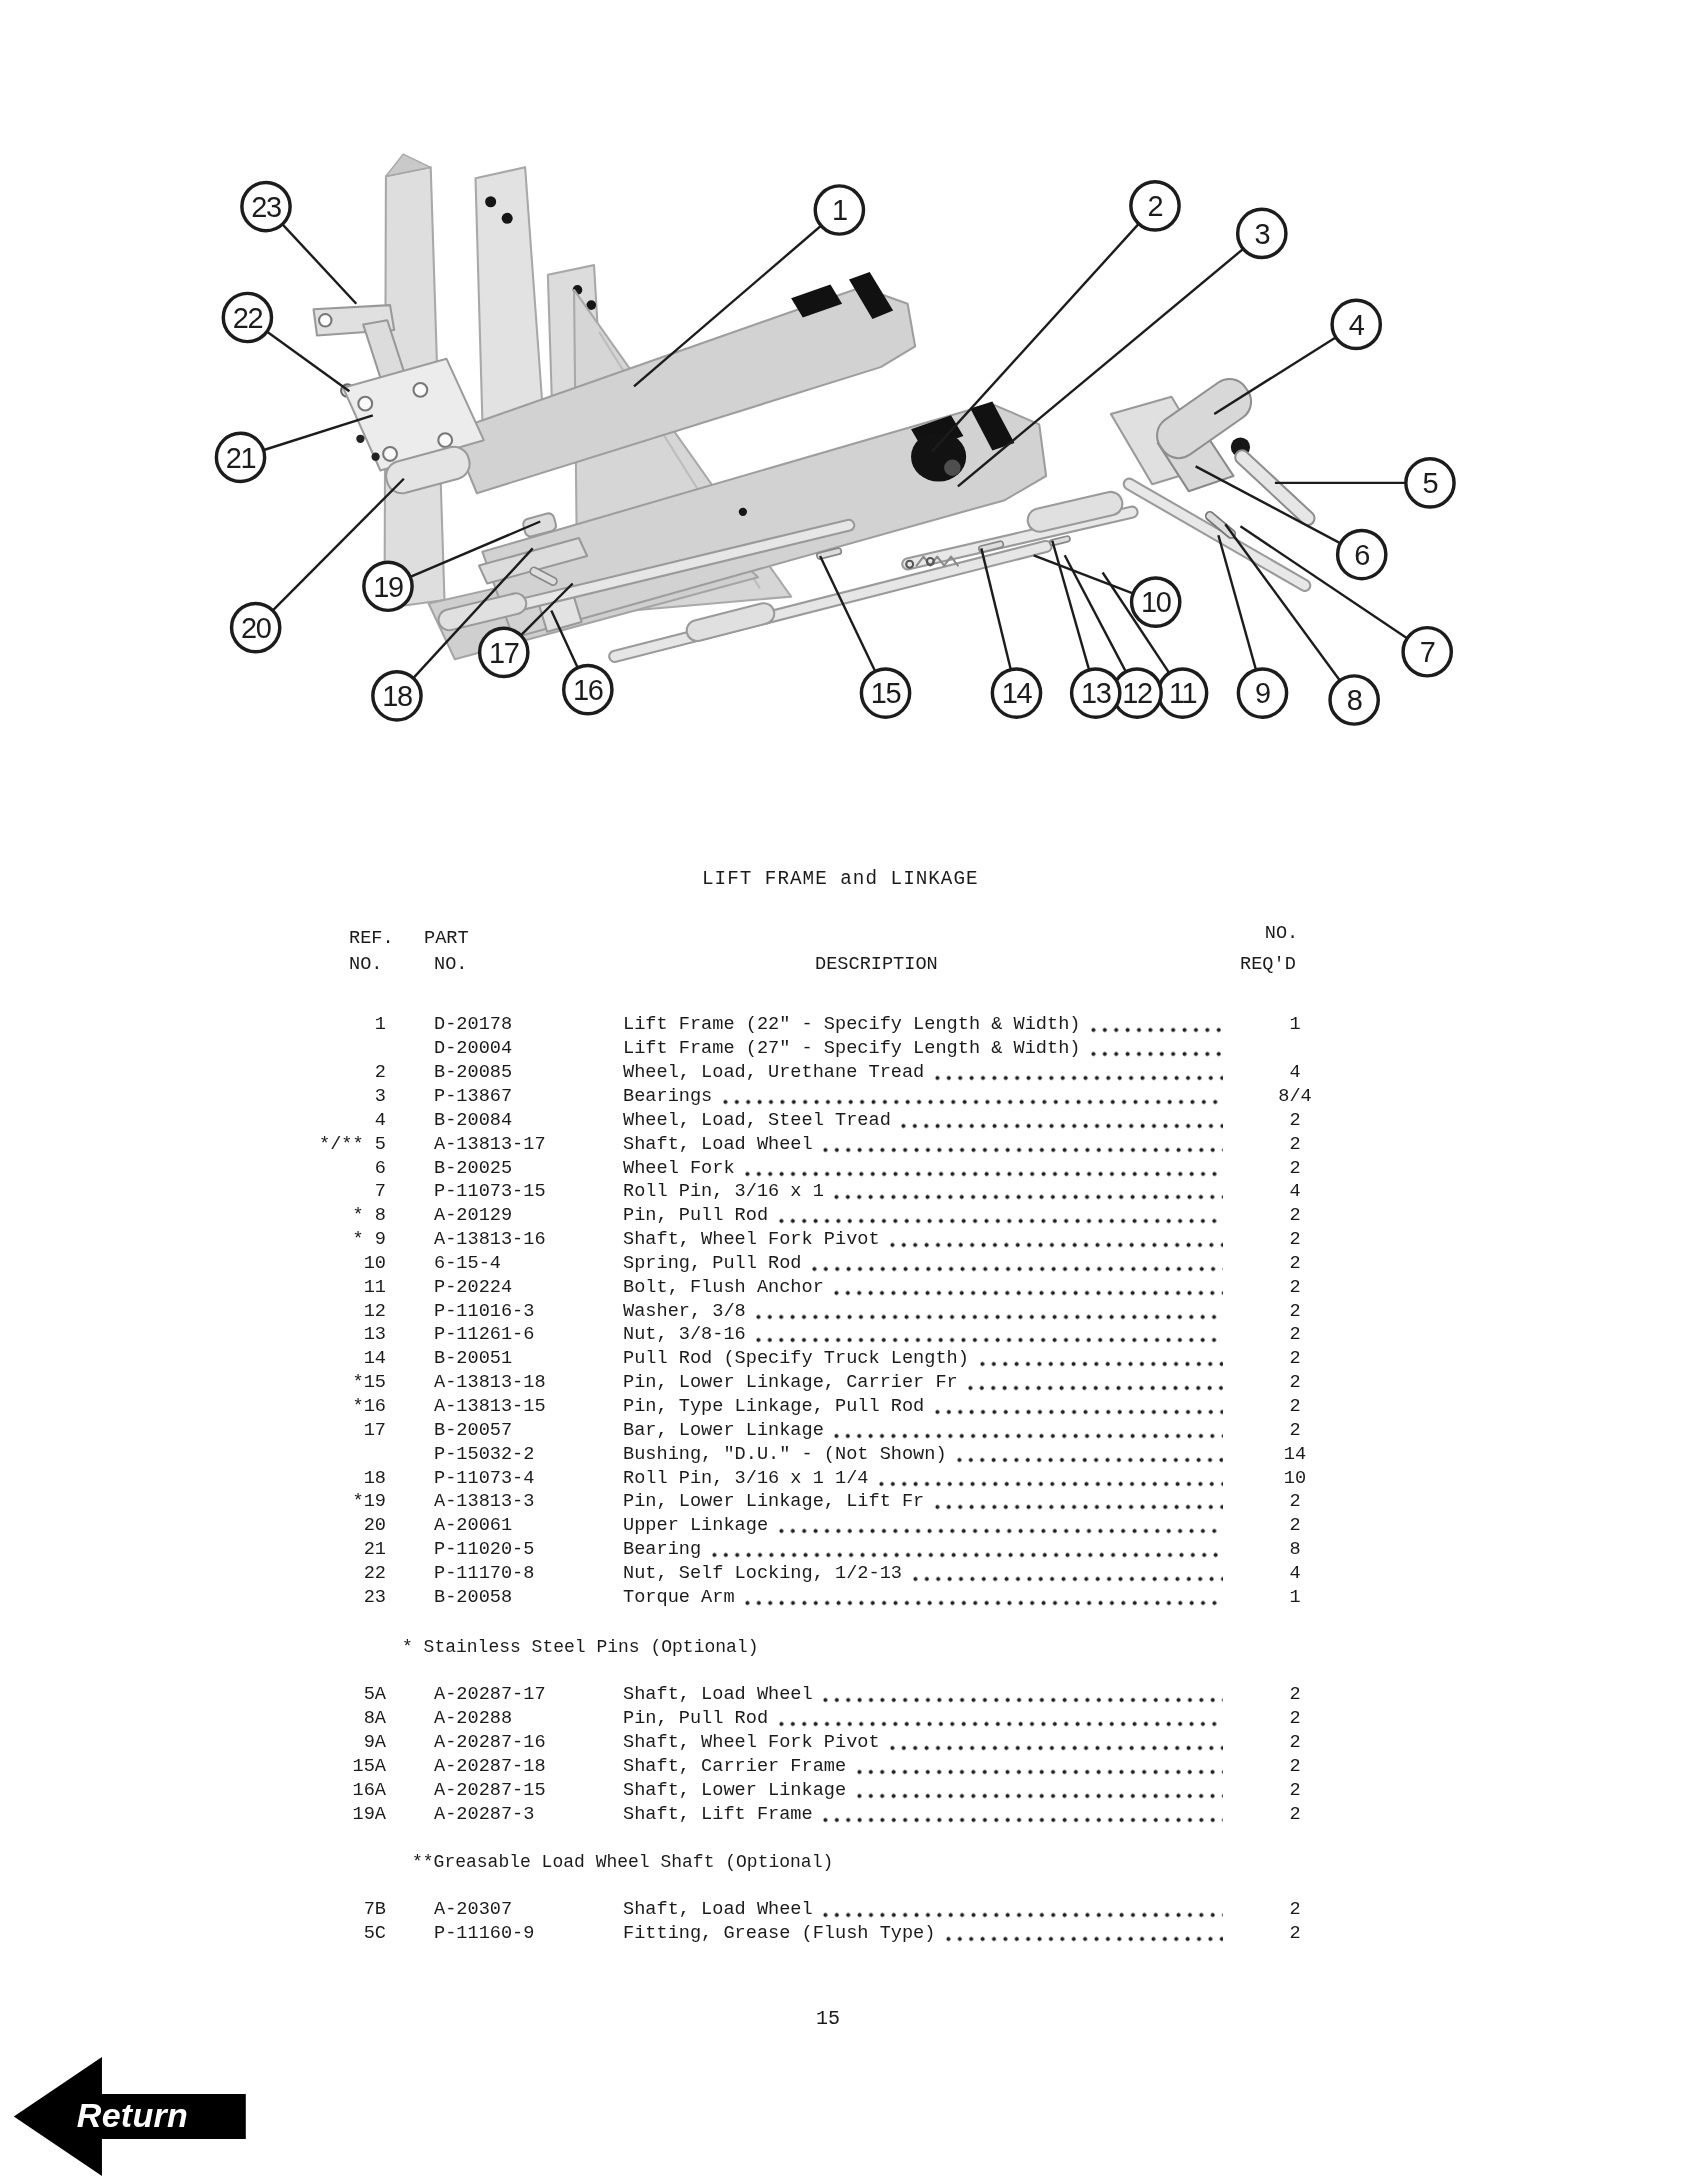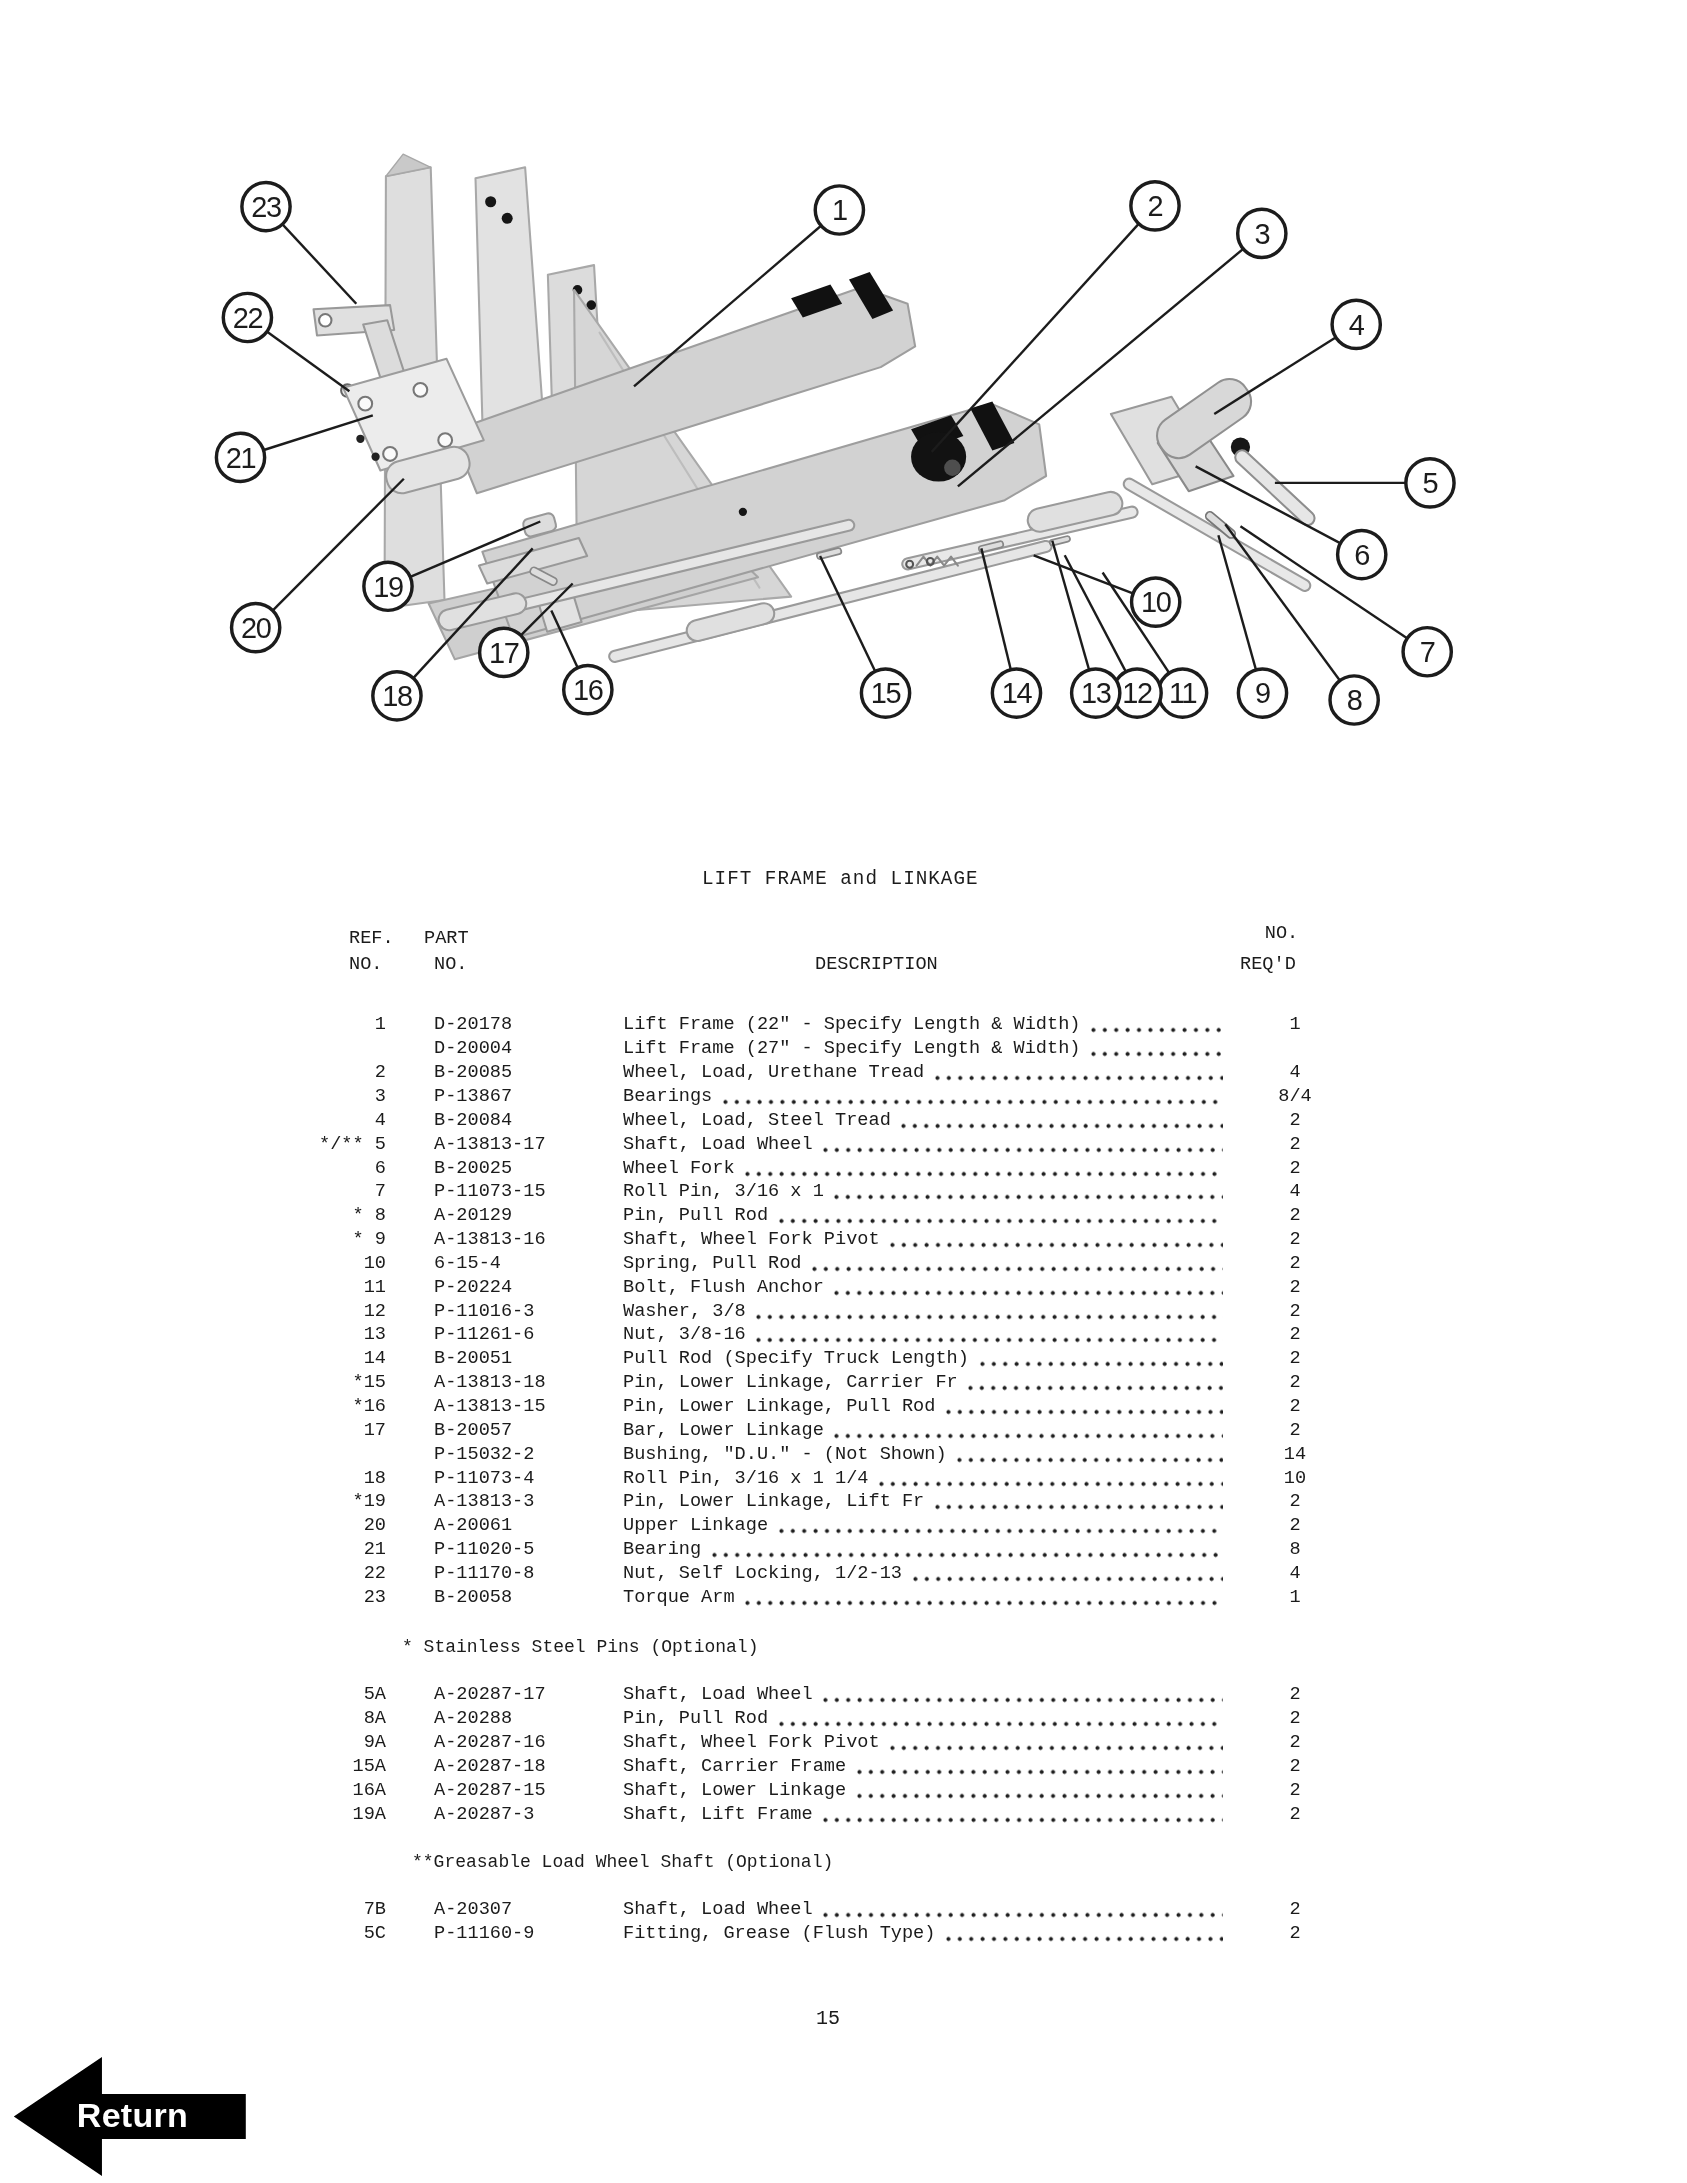--- a/index.html
+++ b/index.html
@@ -25,21 +25,21 @@
      background-image:radial-gradient(circle at 3.4px 16px, #1f1f1f 1.7px, transparent 2.3px);
      background-size:11.4px 23.4px;background-repeat:repeat-x;}
   .c-qty{position:absolute;left:954px;top:0;width:76px;text-align:center;}
   .note{font-size:18px;}
   #note-pins{left:402px;top:1637px;}
   #note-grease{left:412px;top:1852px;}
   #page-num{left:790px;top:2007px;width:76px;text-align:center;font-size:20px;}
   
   #return-btn{position:absolute;left:13.8px;top:2057px;width:232px;height:119px;background:#000;
       clip-path:polygon(0% 50%, 38% 0%, 38% 31%, 100% 31%, 100% 69%, 38% 69%, 38% 100%);
-      cursor:pointer;}
+      cursor:pointer;font-style:italic;}
   #return-btn span{position:absolute;left:63px;top:0;height:119px;line-height:116px;
       color:#fff;font-family:"Liberation Sans","DejaVu Sans",sans-serif;
       font-weight:bold;font-size:34px;letter-spacing:0.3px;}
 </style>
 </head>
 <body>
 
 <div id="page">
 
   <svg id="diagram" viewBox="0 0 2448 1030" xmlns="http://www.w3.org/2000/svg">
@@ -382,21 +382,21 @@
         <span class="c-desc">
           <span class="dtext">Pin, Lower Linkage, Carrier Fr</span>
           <span class="leader"></span>
         </span>
         <span class="c-qty">2</span>
       </div>
       <div class="t-row" style="top: 1396px;">
         <span class="c-ref">*16</span>
         <span class="c-part">A-13813-15</span>
         <span class="c-desc">
-          <span class="dtext">Pin, Lower Linkage, Pull Rod</span>
+          <span class="dtext">Pin, Type Linkage, Pull Rod</span>
           <span class="leader"></span>
         </span>
         <span class="c-qty">2</span>
       </div>
       <div class="t-row" style="top: 1420px;">
         <span class="c-ref">17</span>
         <span class="c-part">B-20057</span>
         <span class="c-desc">
           <span class="dtext">Bar, Lower Linkage</span>
           <span class="leader"></span>

